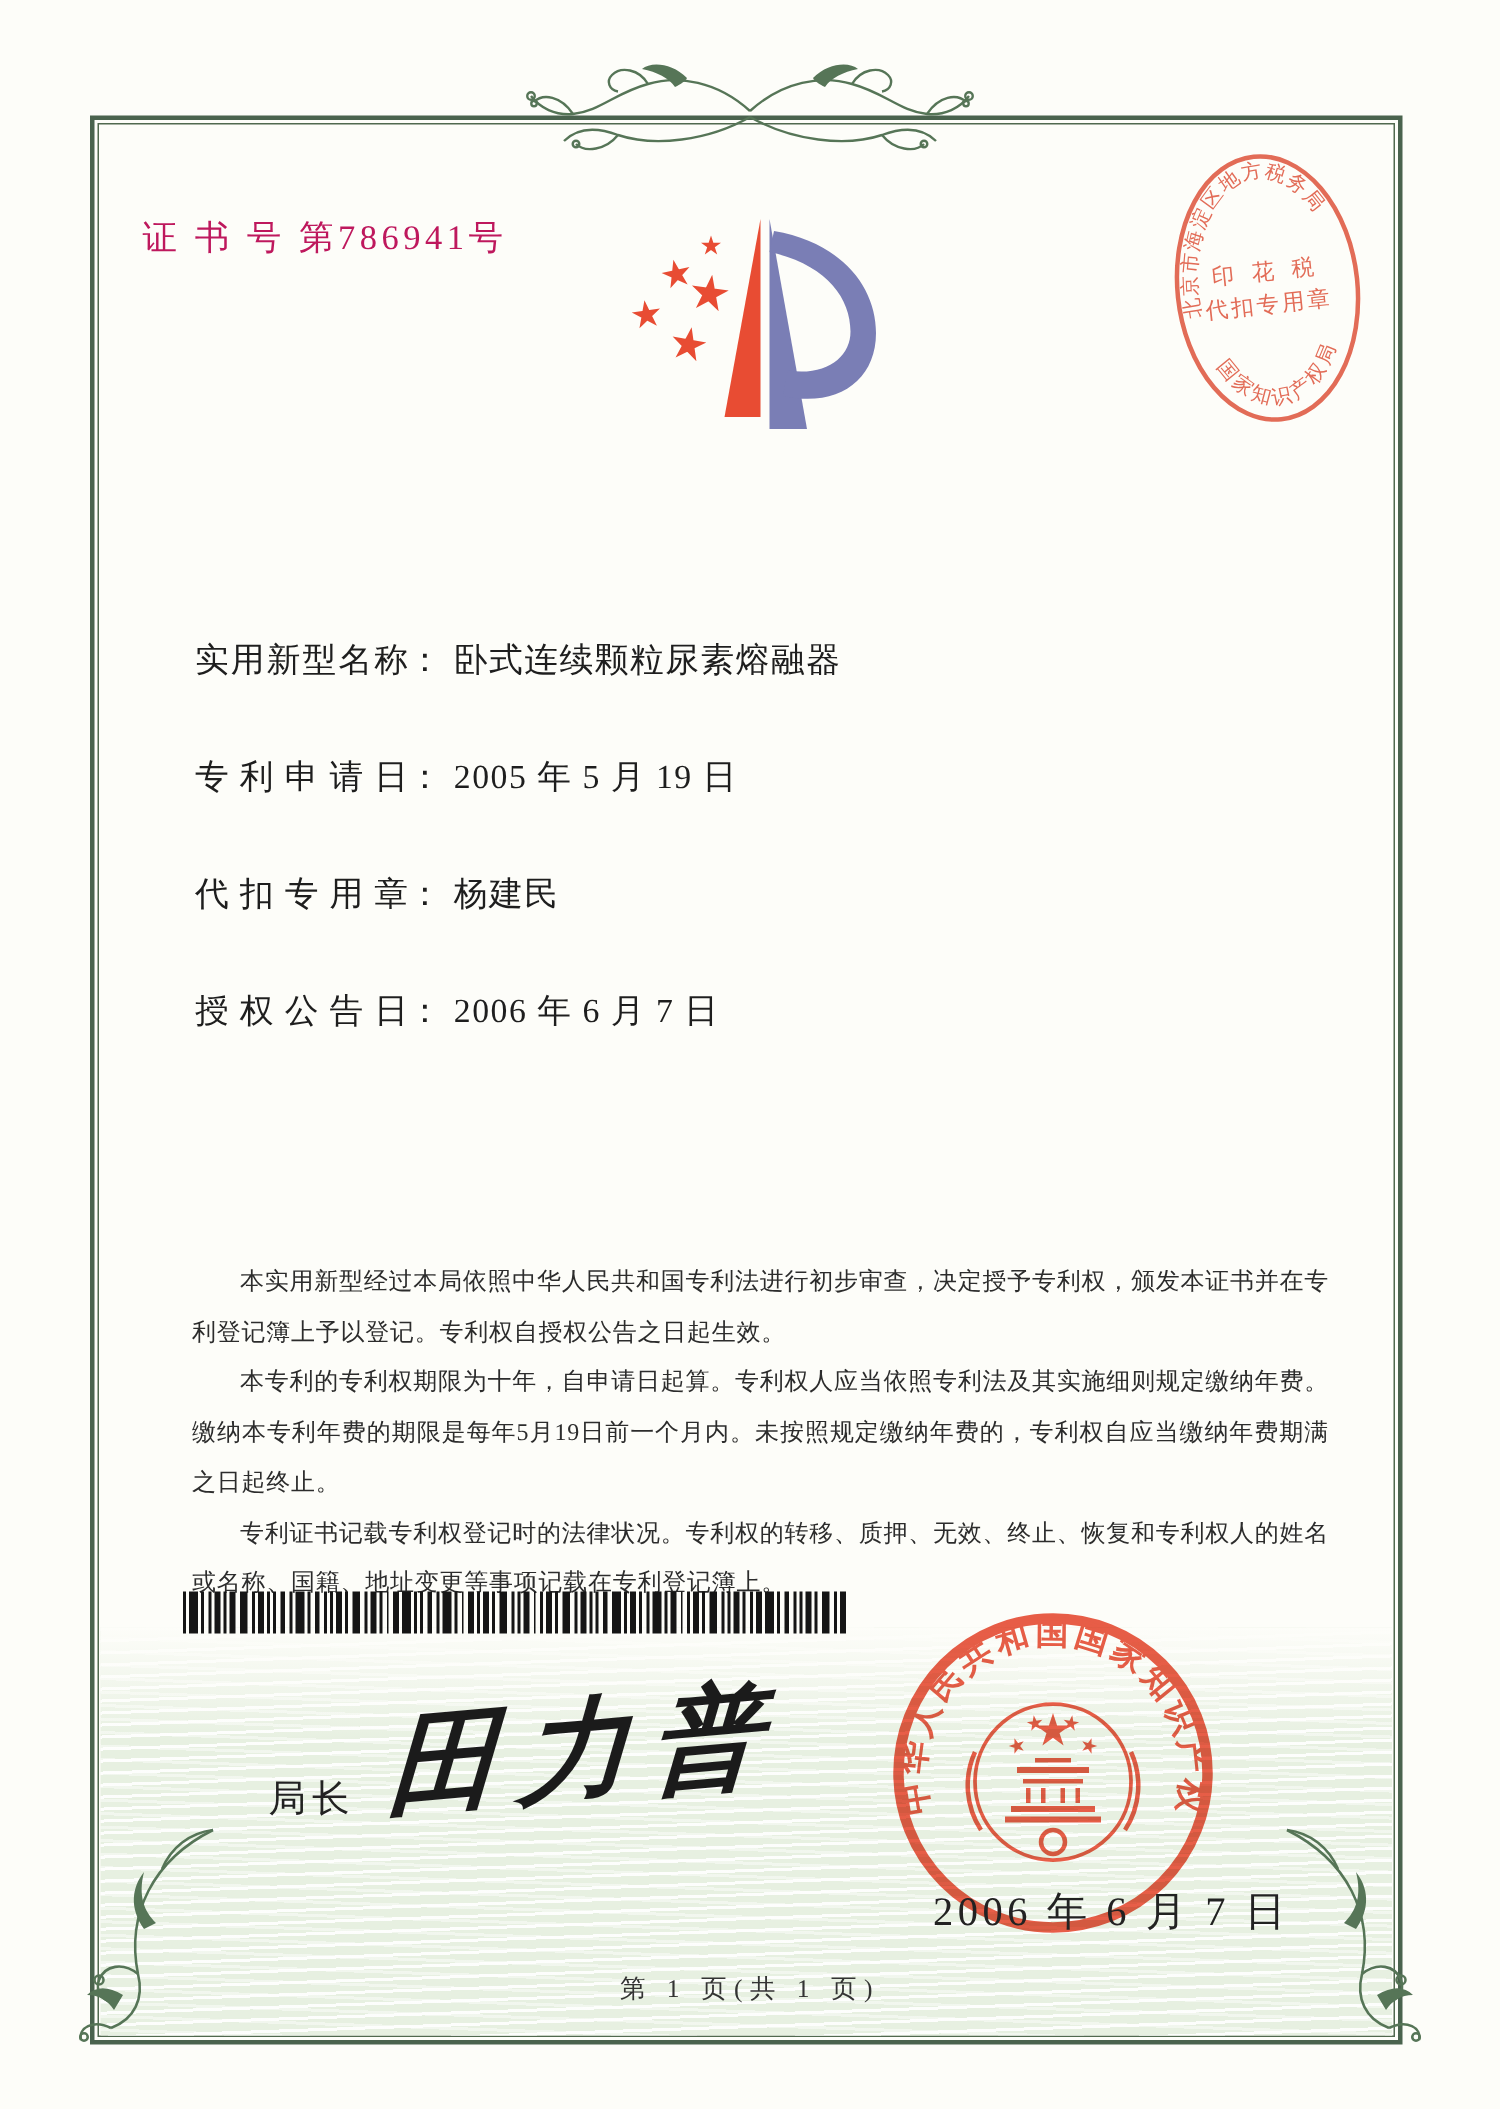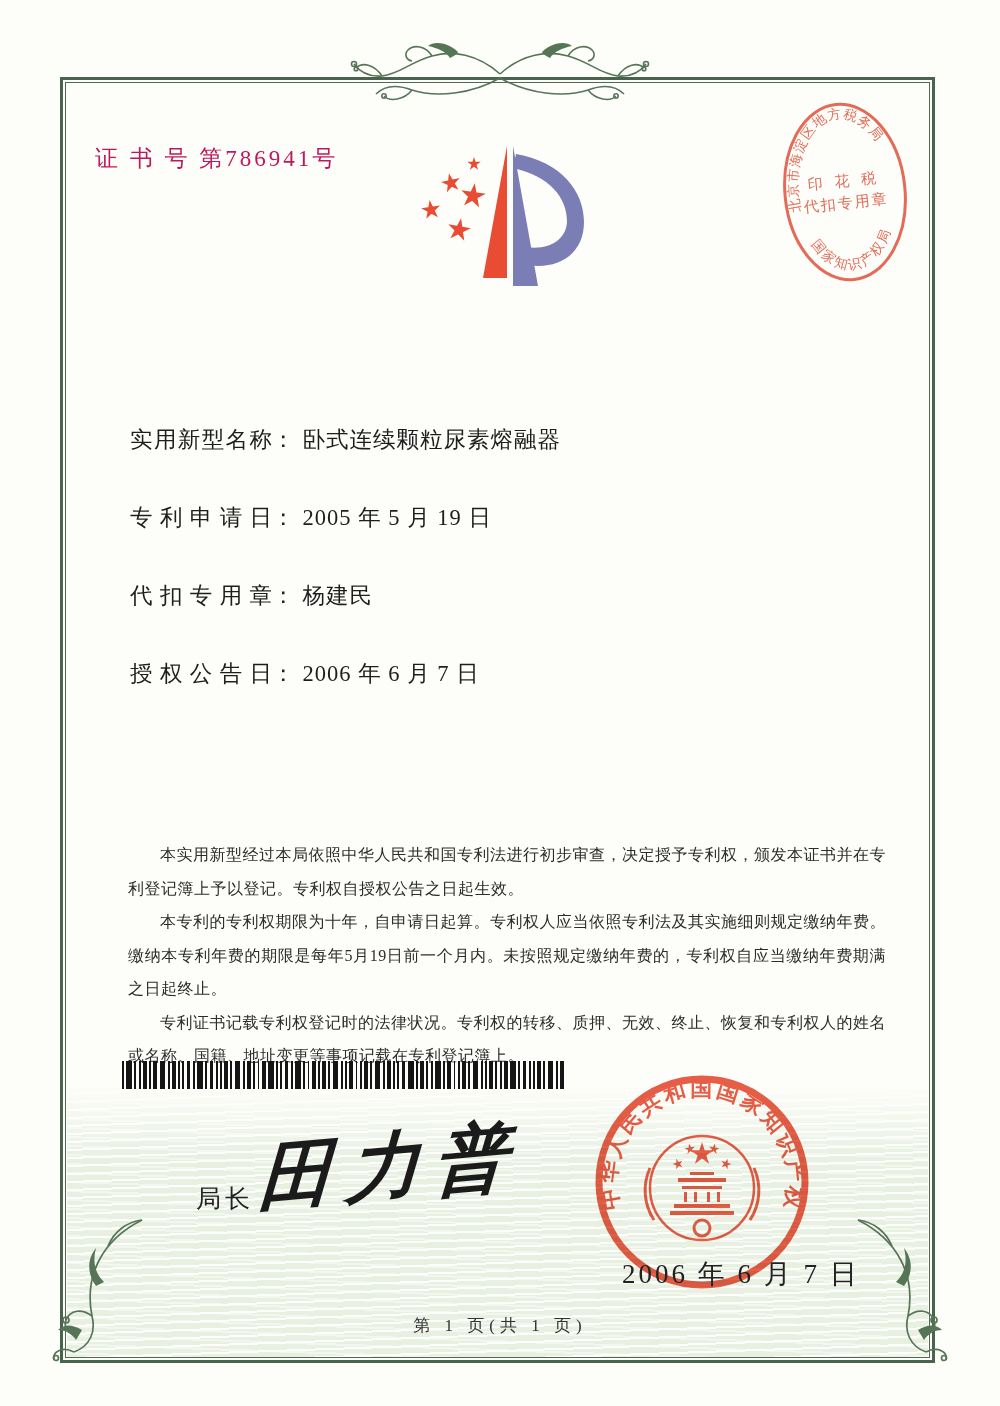--- a/index.html
+++ b/index.html
@@ -44,21 +44,21 @@
   
   .body-text { position:absolute; left:128px; top:838px; width:758px; }
   .body-text p { font-size:16px; line-height:33.5px; text-indent:2em; color:#2c2c2c;
     text-align:justify; letter-spacing:.5px; }
 
   
   .barcode { position:absolute; left:122px; top:1061px; height:28px; white-space:nowrap; font-size:0; }
   .barcode span { display:inline-block; height:100%; background:#151515; margin-right:2.4px; }
 
   
-  .director { position:absolute; left:196px; top:1182px; font-size:25px; letter-spacing:4px; color:#222; }
+  .director { position:absolute; left:179px; top:1182px; font-size:25px; letter-spacing:4px; color:#222; }
   .signature { position:absolute; left:258px; top:1118px; font-size:74px; font-style:italic;
     letter-spacing:14px; color:#1b1b1b; transform:rotate(-5deg) skewX(-8deg); font-weight:700; }
 
   
   .official-seal { position:absolute; left:592px; top:1072px; mix-blend-mode:multiply; opacity:.93; }
   .issue-date { position:absolute; left:622px; top:1256px; font-size:27px; letter-spacing:3px; color:#222; }
 
   .footer { position:absolute; left:0; right:0; top:1314px; text-align:center;
     font-size:17px; letter-spacing:5px; color:#333; }
 

